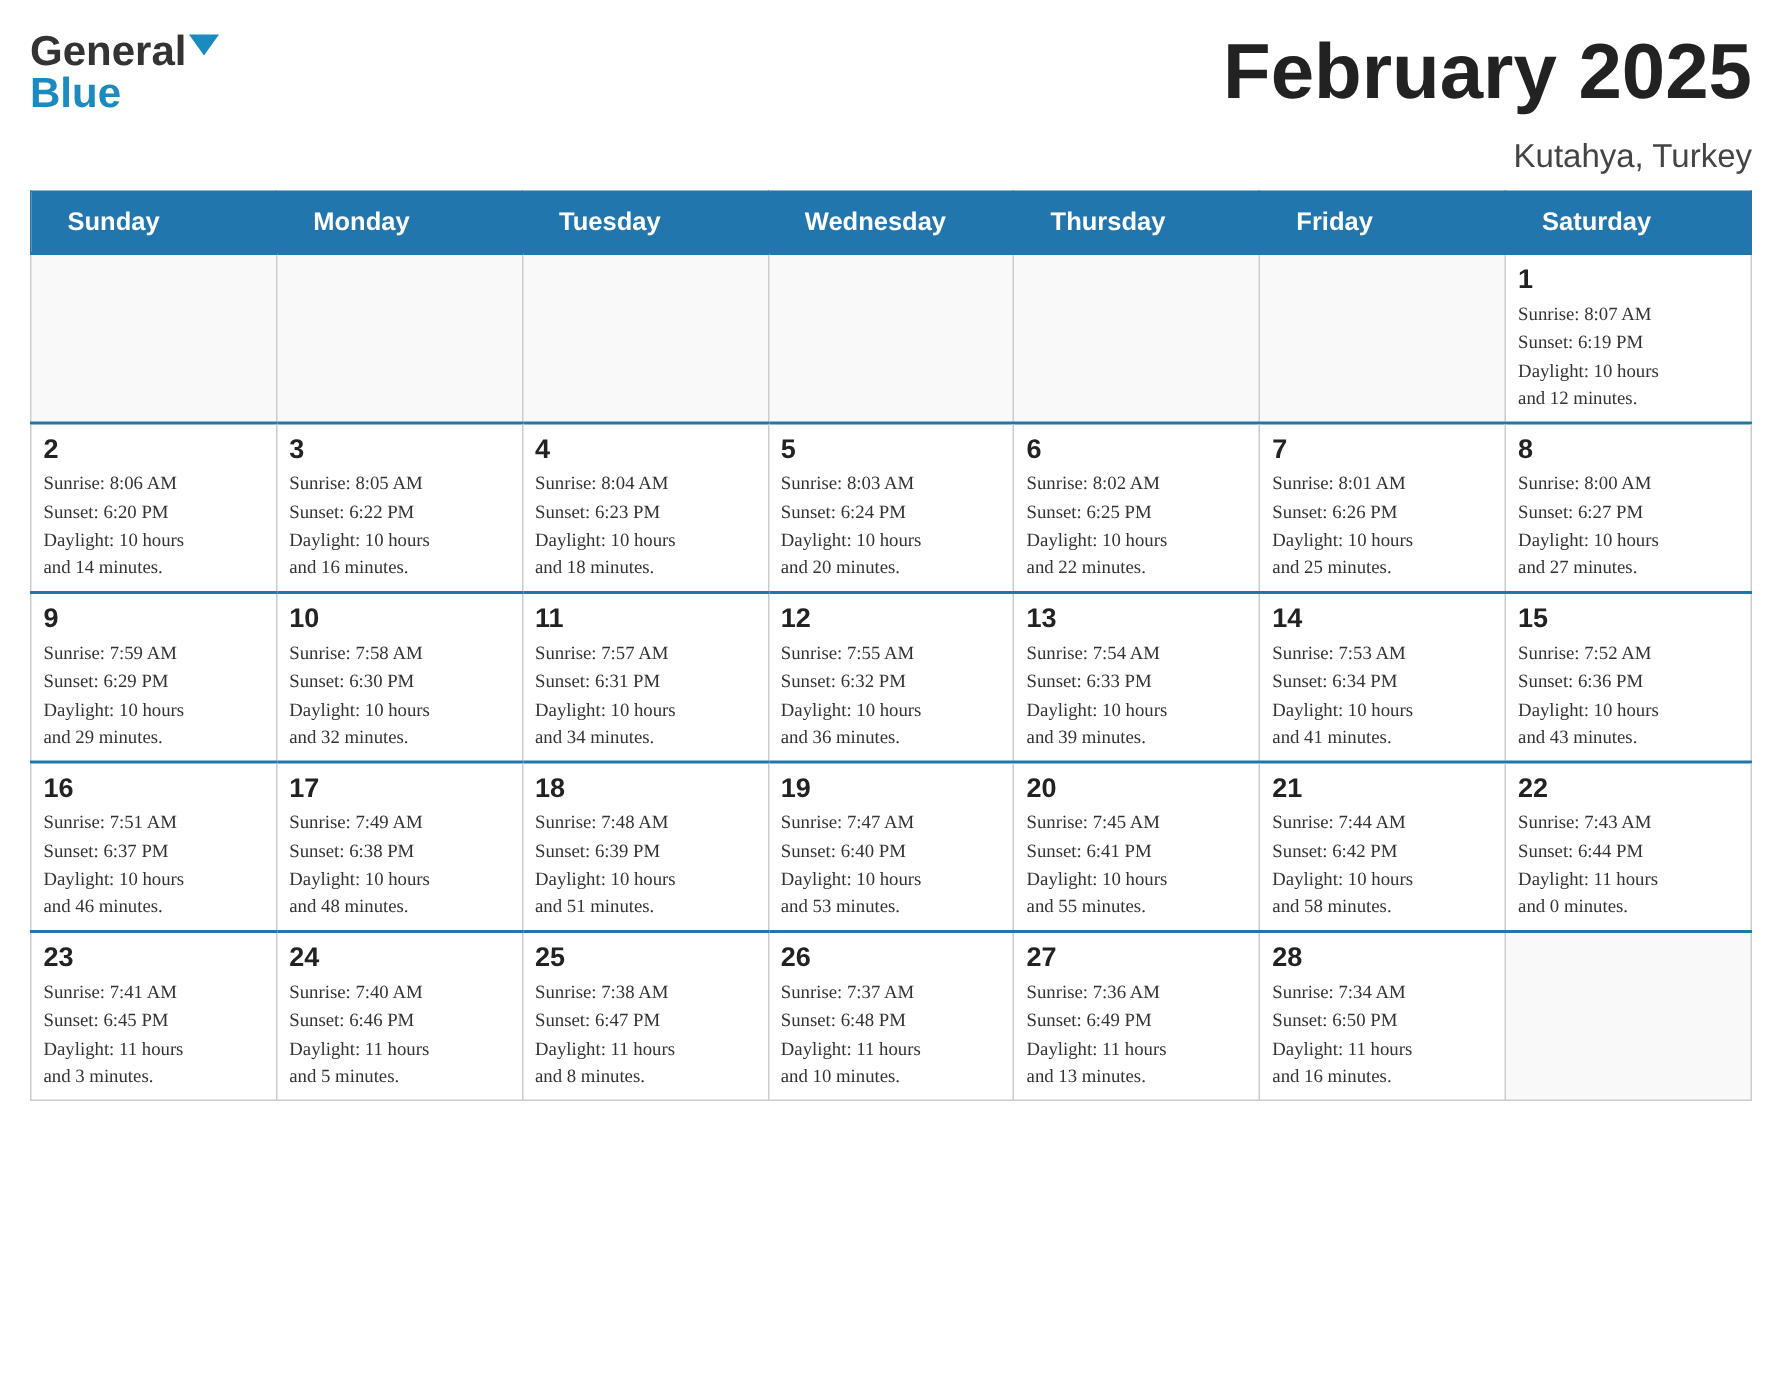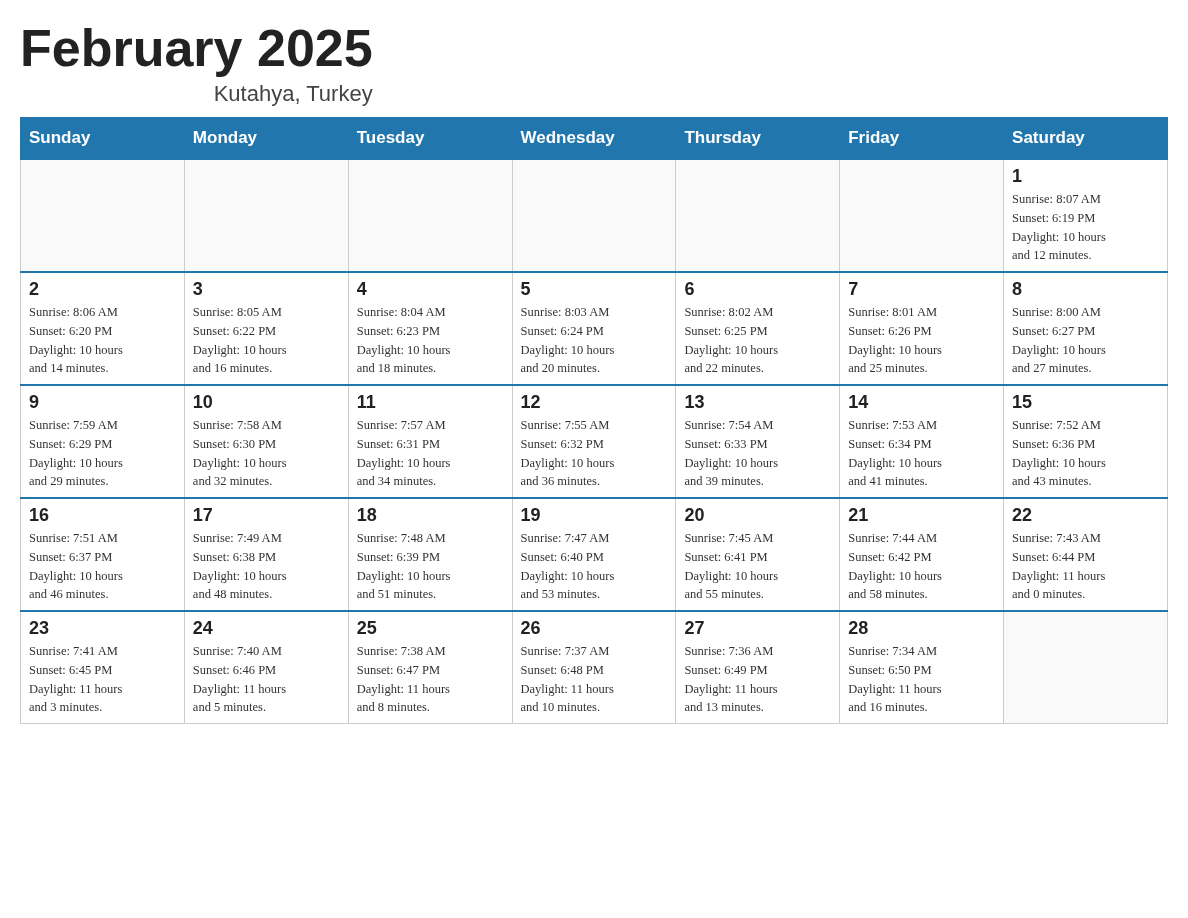--- a/index.html
+++ b/index.html
@@ -54,33 +54,33 @@
     }
     .month-title {
       font-size: 52px;
       font-weight: bold;
       color: #222;
       line-height: 1.1;
     }
     .location {
       font-size: 22px;
       color: #444;
-      margin-top: 4px;
+      margin-top: 14px;
     }
     .calendar {
       width: 100%;
       border-collapse: collapse;
       margin-top: 10px;
     }
     .calendar thead th {
       background: #2176ae;
       color: #fff;
       font-size: 17px;
       font-weight: bold;
-      padding: 10px 8px;
+      padding: 10px 24px;
       text-align: left;
       border: 1px solid #2176ae;
     }
     .calendar tbody td {
       vertical-align: top;
       border: 1px solid #ccc;
       padding: 6px 8px;
       width: 14.28%;
       min-height: 110px;
       height: 110px;
@@ -107,20 +107,27 @@
       font-family: Liberation Serif, serif;
     }
     .empty-cell {
       background: #f9f9f9;
     }
   </style>
 </head>
 <body>
 
 <div class="header">
+  <div class="logo">
+    <div class="logo-line1">
+      <span class="logo-general">General</span>
+      <span class="logo-arrow"></span>
+    </div>
+    <span class="logo-blue">Blue</span>
+  </div>
   <div class="title-block">
     <div class="month-title">February 2025</div>
     <div class="location">Kutahya, Turkey</div>
   </div>
 </div>
 
 <table class="calendar">
   <thead>
     <tr>
     <th>Sunday</th>

